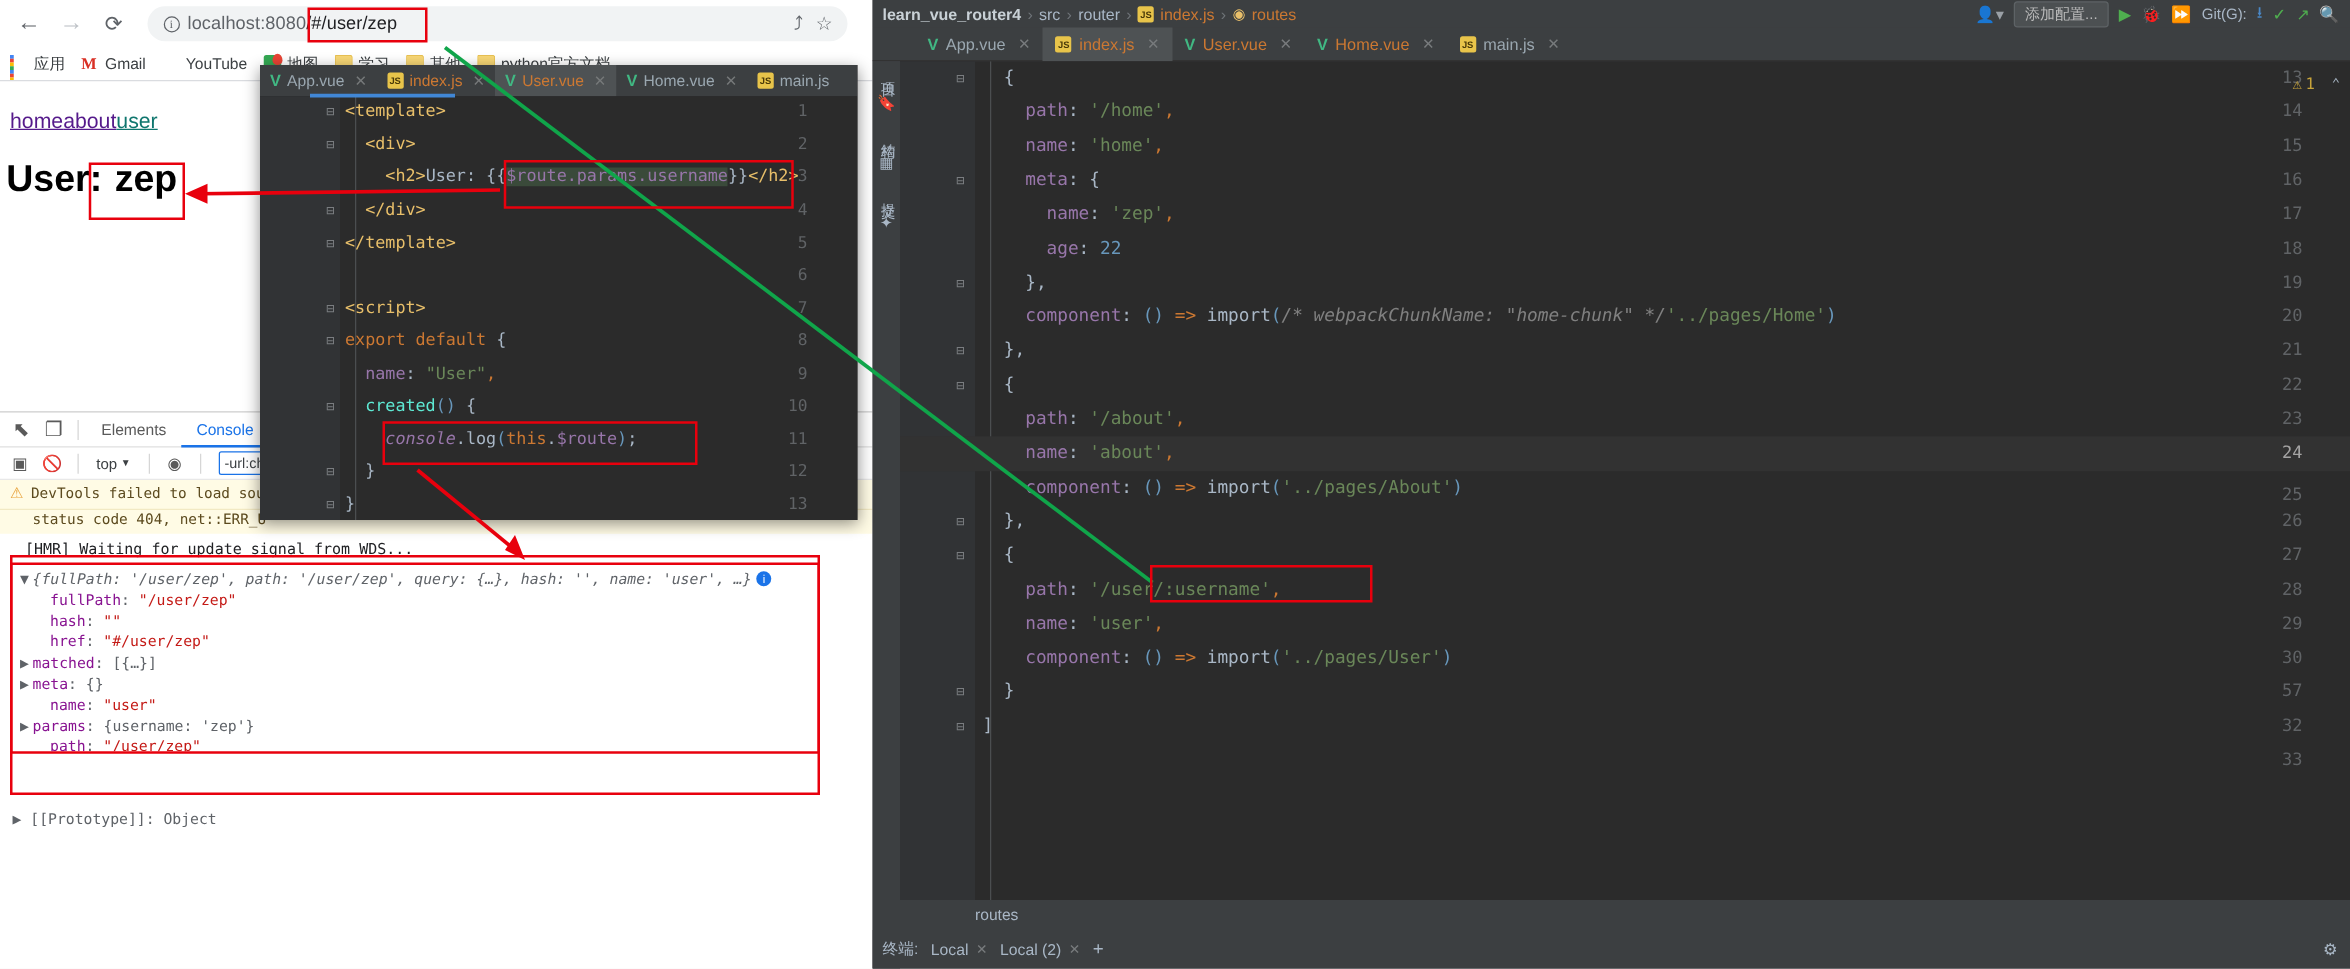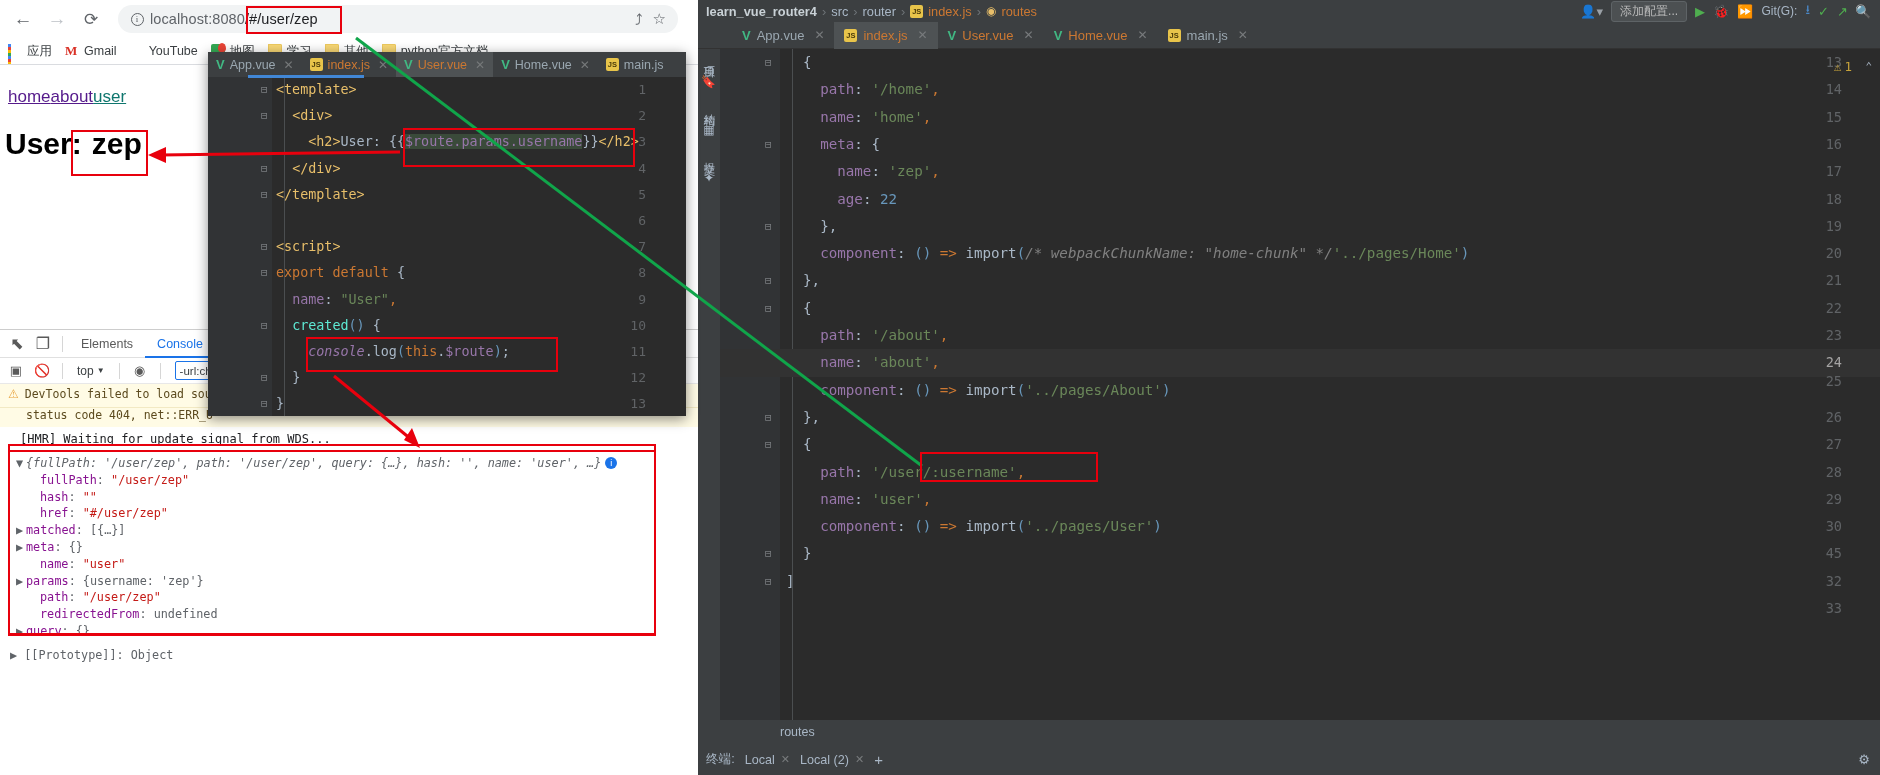--- a/index.html
+++ b/index.html
@@ -72,21 +72,21 @@
   .filter-box { margin-left:6px; width:150px; height:19px; border:1px solid #1a73e8; border-radius:2px;
       font-size:11.5px; color:#3c4043; padding:0 4px; line-height:18px; overflow:hidden;
       white-space:nowrap; }
   .warn-row { background:#fffbe5; border-bottom:1px solid #f2e9c3; padding:3px 6px 4px 8px;
       display:flex; gap:6px; }
   .warn-ico { color:#e8a33d; font-size:12px; line-height:15px; }
   .warn-txt { font-family:"DejaVu Sans Mono", monospace; font-size:11.5px; color:#5c4a1e;
       line-height:15.5px; white-space:pre; }
   .hmr-row { font-family:"DejaVu Sans Mono", monospace; font-size:12px; color:#202124;
       padding:5px 0 4px 20px; }
-  .obj-block { position:absolute; left:8px; top:120px; width:648px; height:185px;
+  .obj-block { position:absolute; left:8px; top:120px; width:648px; height:153px;
       border:2px solid #e8000d; font-family:"DejaVu Sans Mono", monospace; font-size:11.8px;
       color:#202124; padding:3px 0 0 6px; line-height:16.8px; overflow:hidden; }
   .obj-block .tri { color:#5f6368; display:inline-block; width:10px; }
   .k-prop { color:#881391; }
   .k-str  { color:#c41a16; }
   .k-grey { color:#5f6368; }
   .k-ital { font-style:italic; color:#5f6368; }
   .info-badge { display:inline-block; width:12px; height:12px; border-radius:50%; background:#1a73e8;
       color:#fff; font-size:9px; text-align:center; line-height:12px; margin-left:4px;
       font-family:"Liberation Sans",sans-serif; vertical-align:1px; }
@@ -425,35 +425,35 @@
           <div class="ed-fold" style="top: 218.4px;">⊟</div>
           <div class="ed-code" style="top: 218.4px;"><span class="t-txt">  },</span></div>
           <div class="ed-lnum" style="top: 245.7px;">22</div>
           <div class="ed-fold" style="top: 245.7px;">⊟</div>
           <div class="ed-code" style="top: 245.7px;"><span class="t-txt">  {</span></div>
           <div class="ed-lnum" style="top: 273px;">23</div>
           <div class="ed-code" style="top: 273px;"><span class="t-txt">    </span><span class="t-prop">path</span><span class="t-txt">: </span><span class="t-str">'/about'</span><span class="t-kw">,</span></div>
           <div class="ed-cur-line" style="top: 300.3px;"></div>
           <div class="ed-lnum cur" style="top: 300.3px;">24</div>
           <div class="ed-code" style="top: 300px; text-align: right;"><span class="t-txt">    </span><span class="t-prop">name</span><span class="t-txt">: </span><span class="t-str">'about'</span><span class="t-kw">,</span></div>
-          <div class="ed-lnum" style="top: 319px; margin-left: 36px;">25</div>
+          <div class="ed-lnum" style="top: 334px; margin-left: 36px;">25</div>
           <div class="ed-code" style="top: 327.6px;"><span class="t-txt">    </span><span class="t-prop">component</span><span class="t-txt">: </span><span class="t-num">()</span><span class="t-kw"> =&gt; </span><span class="t-id">import</span><span class="t-num">(</span><span class="t-str">'../pages/About'</span><span class="t-num">)</span></div>
           <div class="ed-lnum" style="top: 354.9px;">26</div>
           <div class="ed-fold" style="top: 354.9px;">⊟</div>
           <div class="ed-code" style="top: 354.9px;"><span class="t-txt">  },</span></div>
           <div class="ed-lnum" style="top: 382.2px;">27</div>
           <div class="ed-fold" style="top: 382.2px;">⊟</div>
           <div class="ed-code" style="top: 382.2px;"><span class="t-txt">  {</span></div>
           <div class="ed-lnum" style="top: 409.5px;">28</div>
           <div class="ed-code" style="top: 409.5px;"><span class="t-txt">    </span><span class="t-prop">path</span><span class="t-txt">: </span><span class="t-str">'/user/:username'</span><span class="t-kw">,</span></div>
           <div class="ed-lnum" style="top: 436.8px;">29</div>
           <div class="ed-code" style="top: 436.8px;"><span class="t-txt">    </span><span class="t-prop">name</span><span class="t-txt">: </span><span class="t-str">'user'</span><span class="t-kw">,</span></div>
           <div class="ed-lnum" style="top: 464.1px;">30</div>
           <div class="ed-code" style="top: 464.1px;"><span class="t-txt">    </span><span class="t-prop">component</span><span class="t-txt">: </span><span class="t-num">()</span><span class="t-kw"> =&gt; </span><span class="t-id">import</span><span class="t-num">(</span><span class="t-str">'../pages/User'</span><span class="t-num">)</span></div>
-          <div class="ed-lnum" style="top: 491.4px;">45</div>
+          <div class="ed-lnum" style="top: 491.4px;">57</div>
           <div class="ed-fold" style="top: 491.4px;">⊟</div>
           <div class="ed-code" style="top: 491.4px;"><span class="t-txt">  }</span></div>
           <div class="ed-lnum" style="top: 518.7px;">32</div>
           <div class="ed-fold" style="top: 518.7px;">⊟</div>
           <div class="ed-code" style="top: 518.7px;"><span class="t-txt">]</span></div>
           <div class="ed-lnum" style="top: 546px;">33</div>
           <div class="ed-code" style="top: 546px;"></div>
         </div>
       <div class="warn-chip">
         <span>⚠</span>

